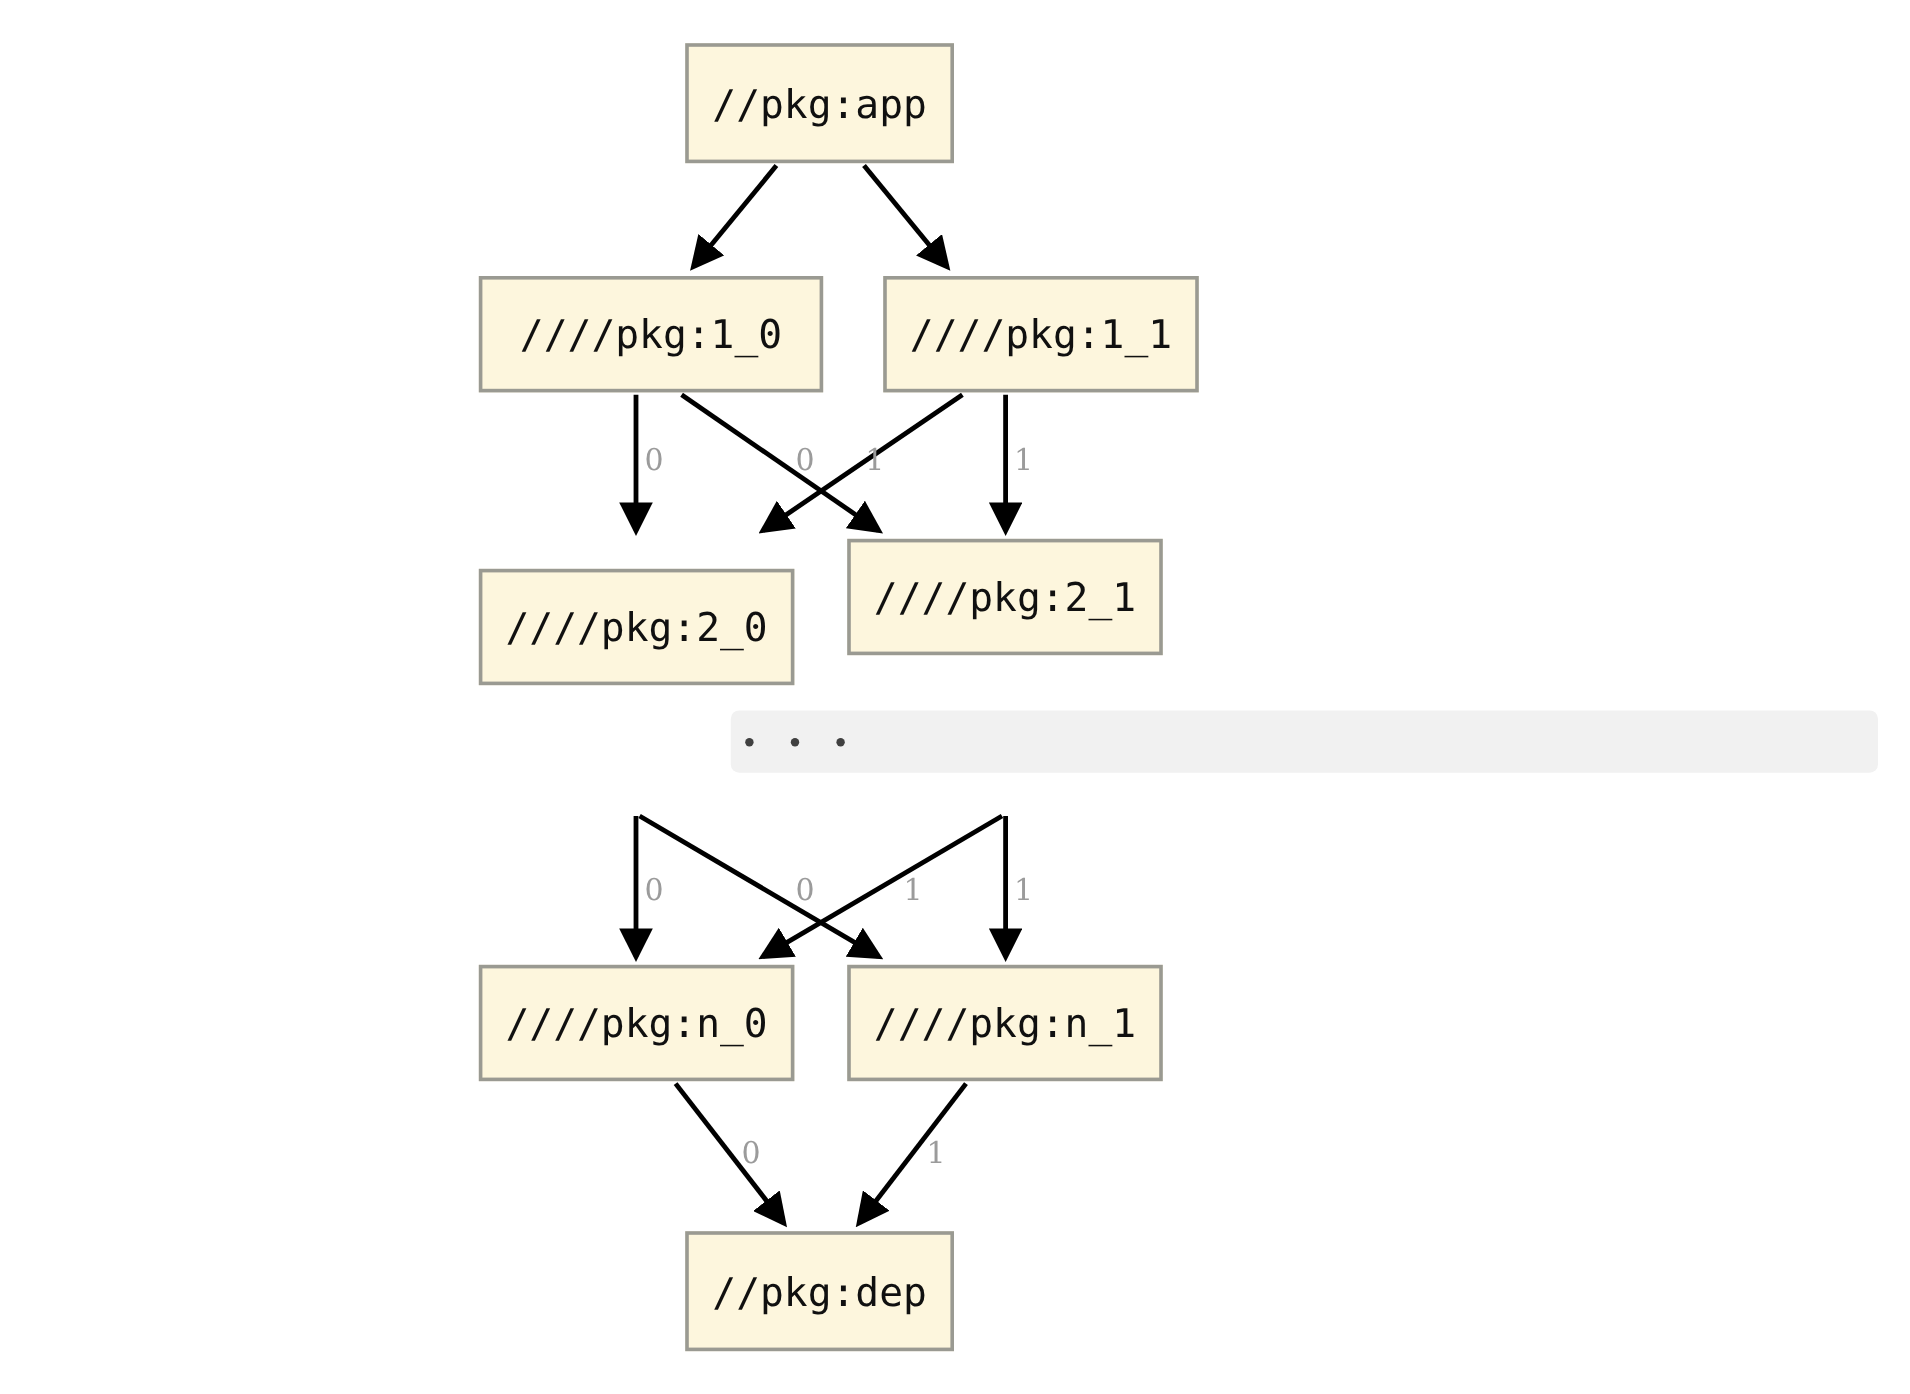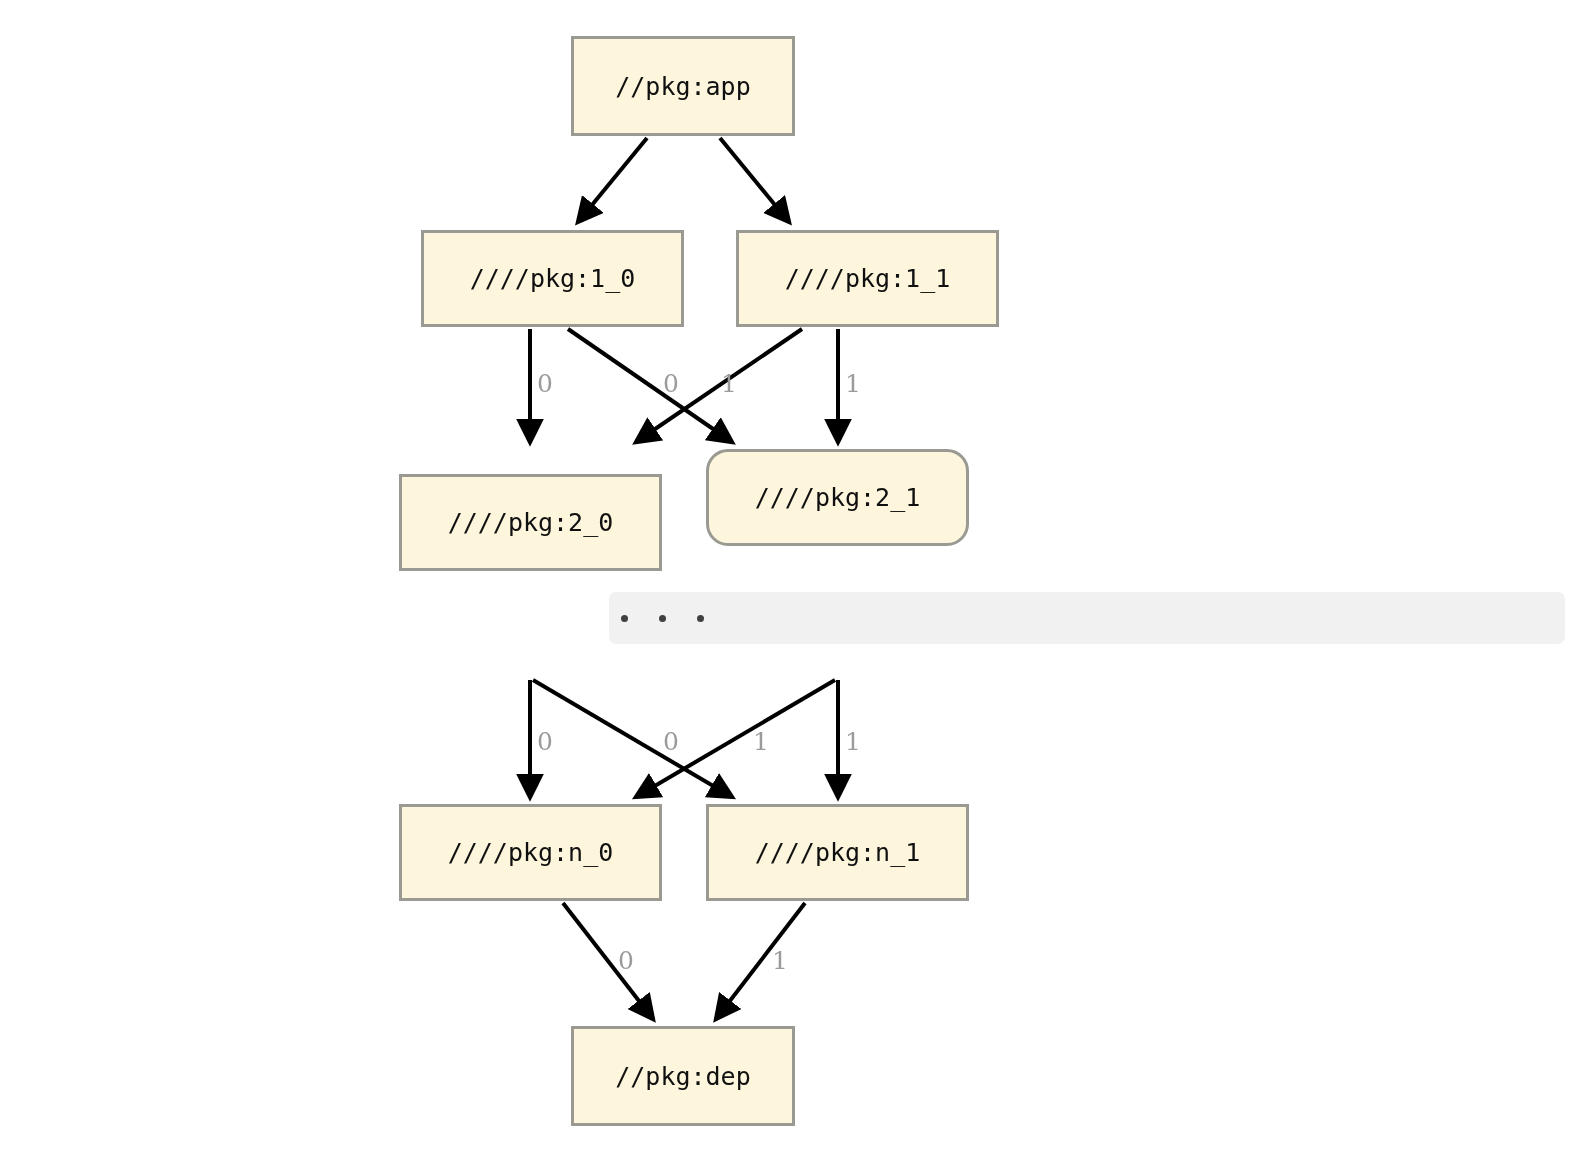--- a/index.html
+++ b/index.html
@@ -28,21 +28,21 @@
     position: absolute;
     box-sizing: border-box;
     background: #fdf6dd;
     border: 3px solid #9a9a92;
     display: flex;
     align-items: center;
     justify-content: center;
   }
   .node-label {
     font-family: "DejaVu Sans Mono", "Liberation Mono", monospace;
-    font-size: 25px;
+    font-size: 33px;
     color: #101010;
     letter-spacing: 0px;
     white-space: nowrap;
   }
   .ellipsis-band {
     position: absolute;
     background: #f1f1f1;
     border-radius: 7px;
     display: flex;
     align-items: center;
@@ -113,33 +113,33 @@
     <line x1="805" y1="903" x2="716" y2="1019" stroke="#000000" stroke-width="4" marker-end="url(#arrow)"></line>
 
     <text class="edge-label" x="618" y="969">0</text>
     <text class="edge-label" x="772" y="969">1</text>
   </svg>
 
   <div class="node-box" style="left:571px; top:36px; width:224px; height:100px;">
     <span class="node-label">//pkg:app</span>
   </div>
 
-  <div class="node-box" style="left:399px; top:230px; width:263px; height:97px;margin-left:22px;">
+  <div class="node-box" style="left:399px; top:230px; width:287px; height:97px;">
     <span class="node-label">////pkg:1_0</span>
   </div>
 
   <div class="node-box" style="left:736px; top:230px; width:263px; height:97px;">
     <span class="node-label">////pkg:1_1</span>
   </div>
 
   <div class="node-box" style="left:399px; top:449px; width:263px; height:97px;margin-top:25px;">
     <span class="node-label">////pkg:2_0</span>
   </div>
 
-  <div class="node-box" style="left:706px; top:449px; width:263px; height:97px;border-radius:22px;">
+  <div class="node-box" style="left:706px; top:449px; width:263px; height:97px;">
     <span class="node-label">////pkg:2_1</span>
   </div>
 
   <div class="ellipsis-band" style="left:609px; top:592px; width:956px; height:52px;">
     <span class="ellipsis-dots">
       <i></i>
         <i></i>
         <i></i>
     </span>
   </div>

